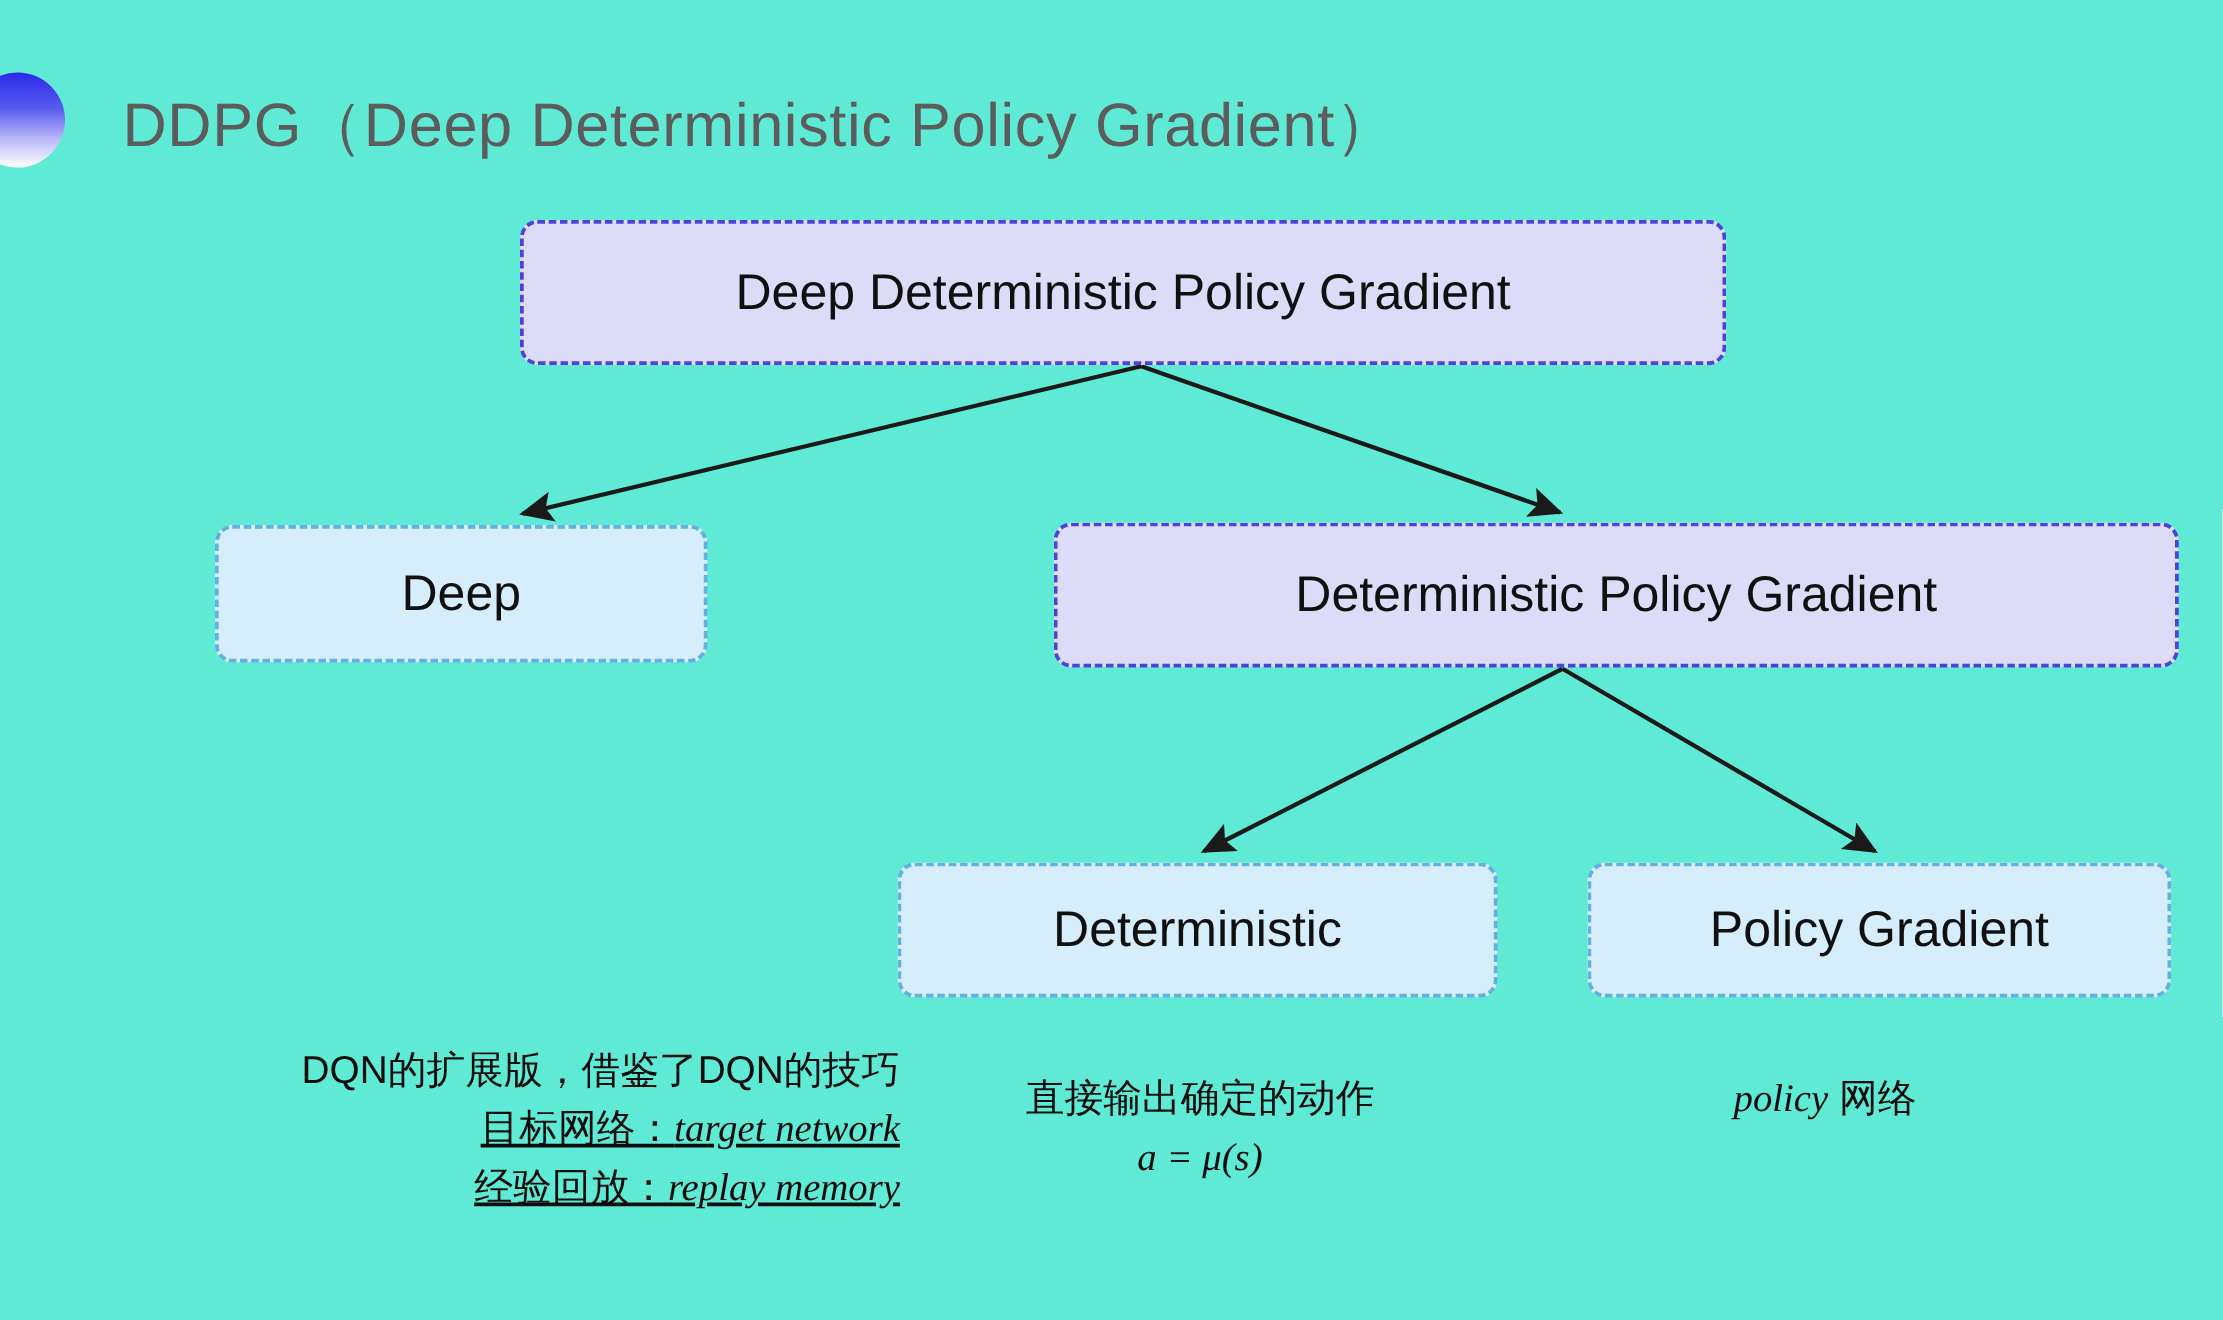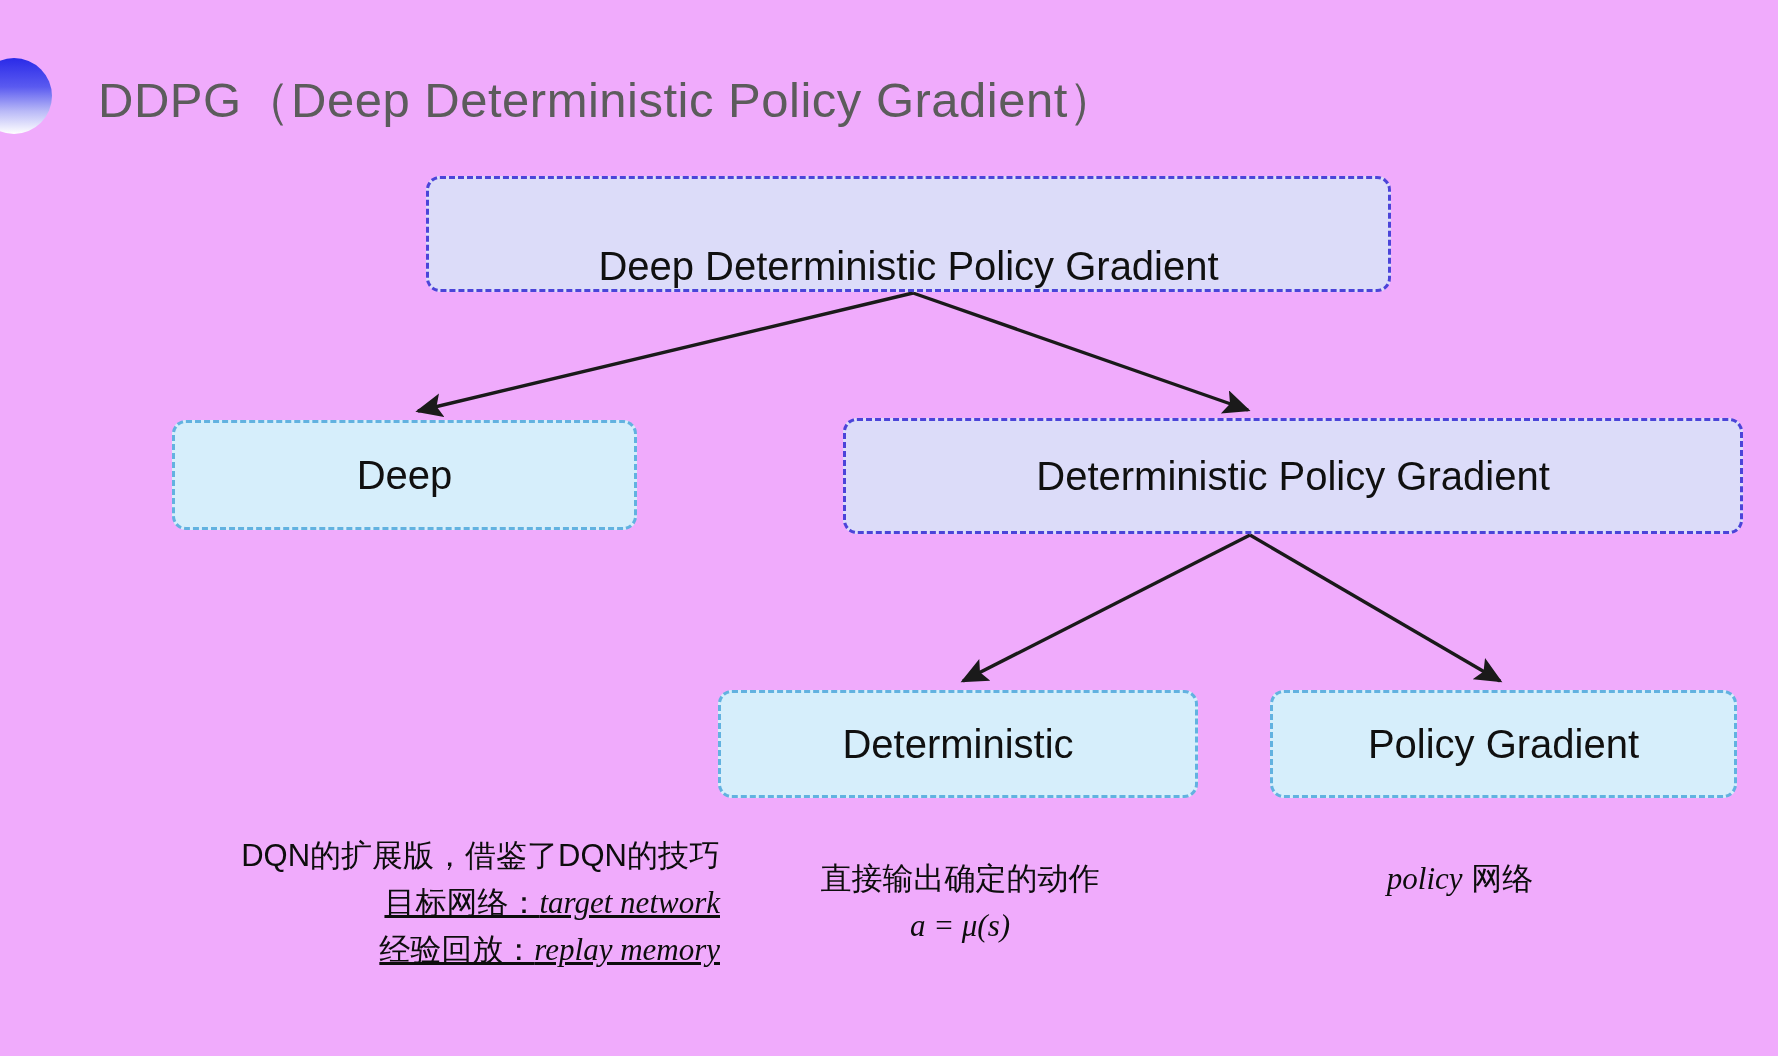--- a/index.html
+++ b/index.html
@@ -7,21 +7,21 @@
     padding: 0;
     background: #ffffff;
   }
   body {
     font-family: "Liberation Sans", sans-serif;
   }
   #slide {
     position: relative;
     width: 1778px;
     height: 1056px;
-    background: #f0abfc;
+    background: #5eead4;
     overflow: hidden;
   }
 
   
   #title-bullet {
     position: absolute;
     left: -24px;
     top: 58px;
     width: 76px;
     height: 76px;
@@ -53,22 +53,22 @@
   }
   .node-purple {
     background: #dcdcf9;
     border: 3px dashed #4b44d9;
   }
   .node-blue {
     background: #d6eefb;
     border: 3px dashed #62b2e0;
   }
 
-  #node-root     { left: 426px; top: 176px; width: 965px; height: 116px; font-size: 40px; align-items: flex-end; }
-  #node-deep     { left: 172px; top: 420px; width: 465px; height: 110px; font-size: 40px; }
+  #node-root     { left: 416px; top: 176px; width: 965px; height: 116px; font-size: 40px; }
+  #node-deep     { left: 172px; top: 420px; width: 394px; height: 110px; font-size: 40px; }
   #node-dpg      { left: 843px; top: 418px; width: 900px; height: 116px; font-size: 40px; }
   #node-det      { left: 718px; top: 690px; width: 480px; height: 108px; font-size: 40px; }
   #node-pg       { left: 1270px; top: 690px; width: 467px; height: 108px; font-size: 40px; }
 
   
   #arrow-layer {
     position: absolute;
     left: 0; top: 0;
     width: 1778px;
     height: 1056px;

